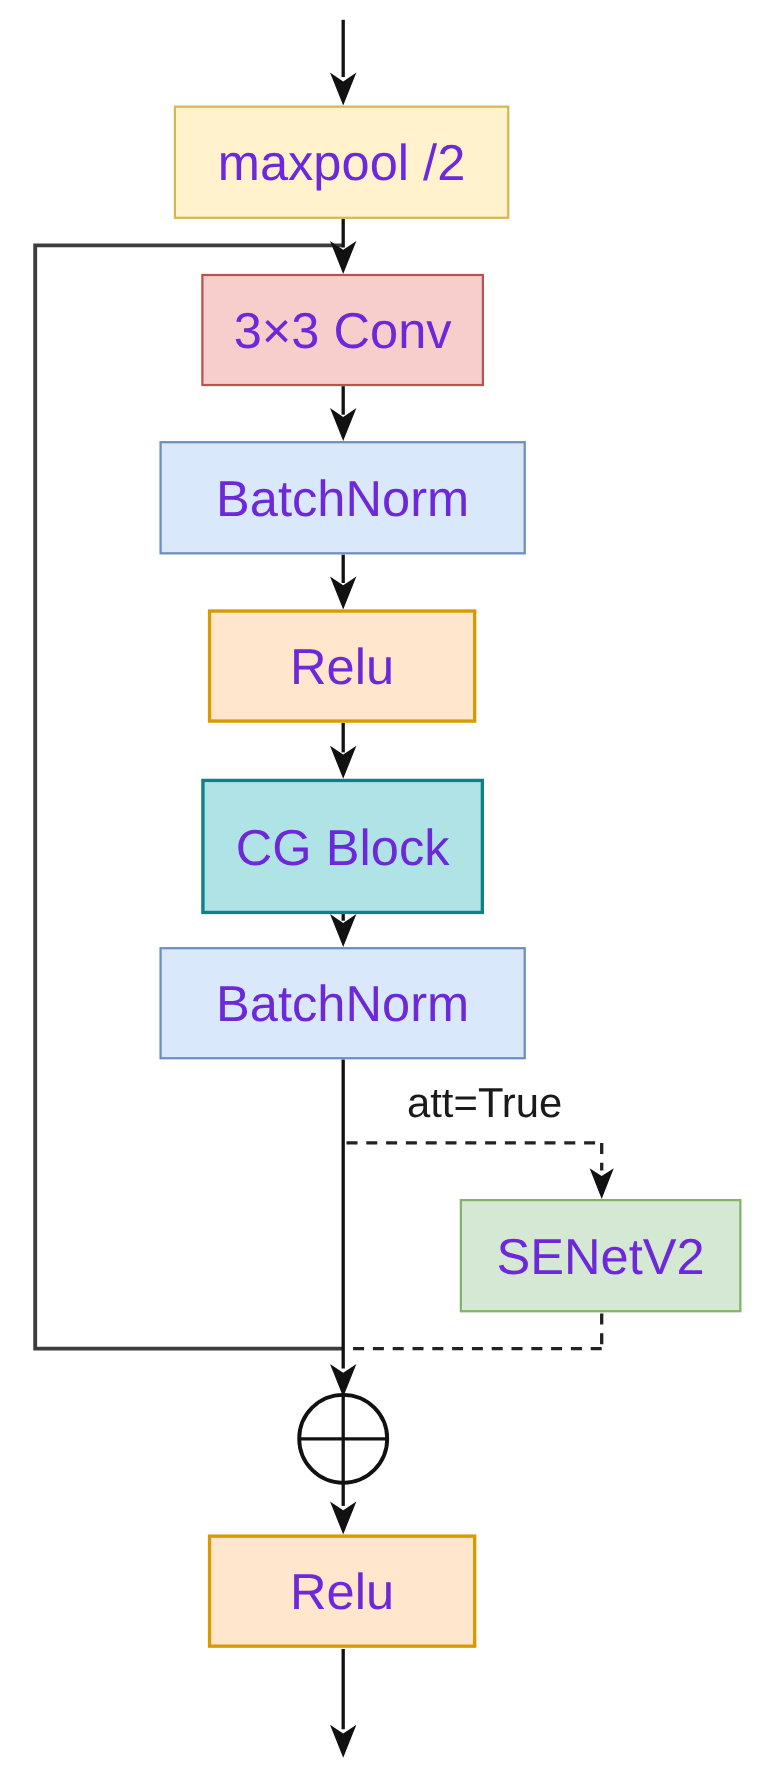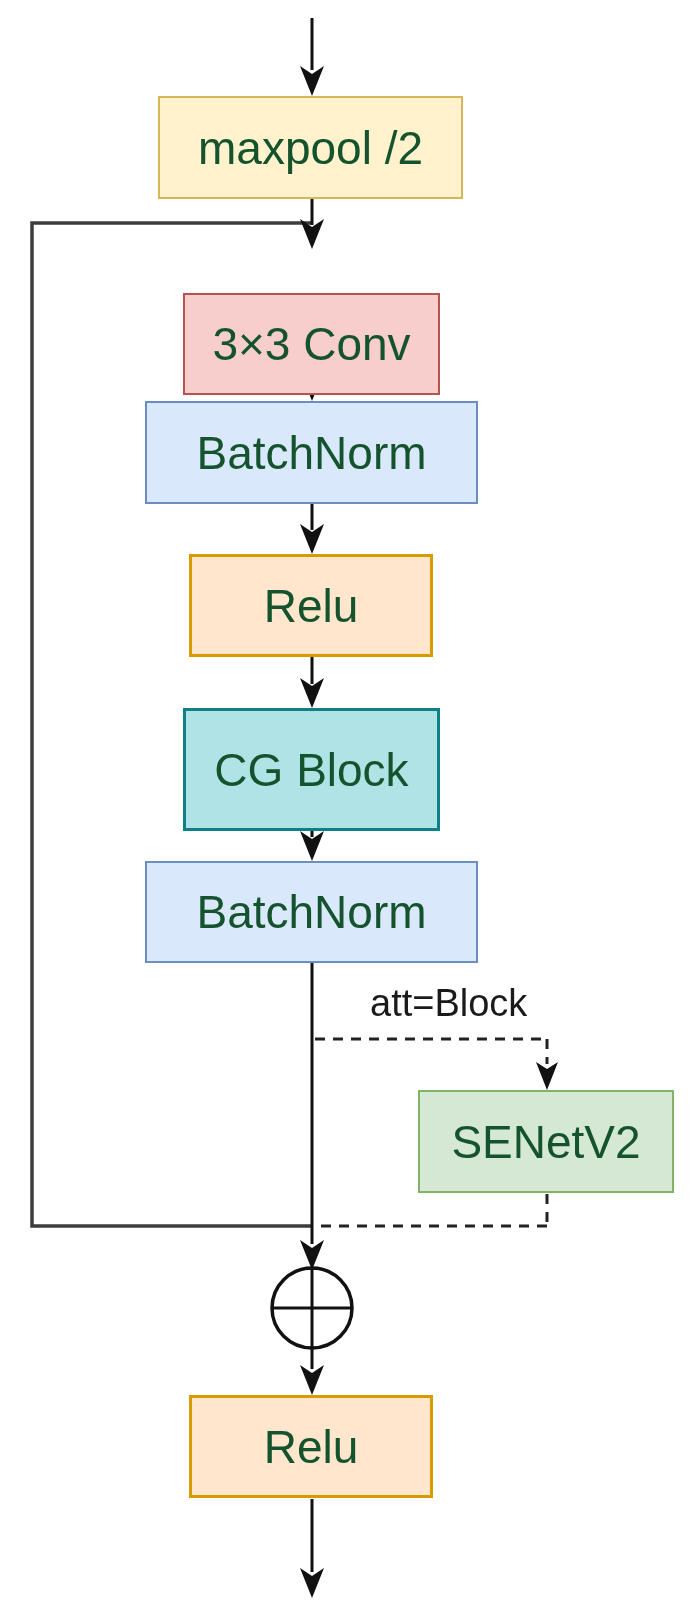--- a/index.html
+++ b/index.html
@@ -12,25 +12,25 @@
     overflow: hidden;
   }
   .layer { position: absolute; left: 0; top: 0; width: 697px; height: 1617px; }
   .node {
     position: absolute;
     box-sizing: border-box;
     display: flex;
     align-items: center;
     justify-content: center;
     font-size: 46px;
-    color: #14532d;
+    color: #6d28d9;
     white-space: nowrap;
   }
   .node-maxpool   { left:158px; top:96px;   width:305px; height:103px; background:#FFF2CC; border:2px solid #D6B656; }
-  .node-conv      { left:183px; top:249px;  width:257px; height:102px; background:#F8CECC; border:2px solid #B85450;margin-top:44px; }
+  .node-conv      { left:183px; top:249px;  width:257px; height:102px; background:#F8CECC; border:2px solid #B85450; }
   .node-bn1       { left:145px; top:401px;  width:333px; height:103px; background:#DAE8FC; border:2px solid #6C8EBF; }
   .node-relu1     { left:189px; top:554px;  width:244px; height:103px; background:#FFE6CC; border:3px solid #D79B00; }
   .node-cg        { left:183px; top:708px;  width:257px; height:123px; background:#B0E3E6; border:3px solid #0E8088; }
   .node-bn2       { left:145px; top:861px;  width:333px; height:102px; background:#DAE8FC; border:2px solid #6C8EBF; }
   .node-senet     { left:418px; top:1090px; width:256px; height:103px; background:#D5E8D4; border:2px solid #82B366;text-align:right; }
   .node-relu2     { left:189px; top:1395px; width:244px; height:103px; background:#FFE6CC; border:3px solid #D79B00; }
   .edge-label {
     position: absolute;
     left: 370px;
     top: 982px;
@@ -143,15 +143,15 @@
   </div>
 
   <div class="node node-senet">
     <span>SENetV2</span>
   </div>
 
   <div class="node node-relu2">
     <span>Relu</span>
   </div>
 
-  <div class="edge-label">att=Block</div>
+  <div class="edge-label">att=True</div>
 
 </div>
 
 </body></html>

